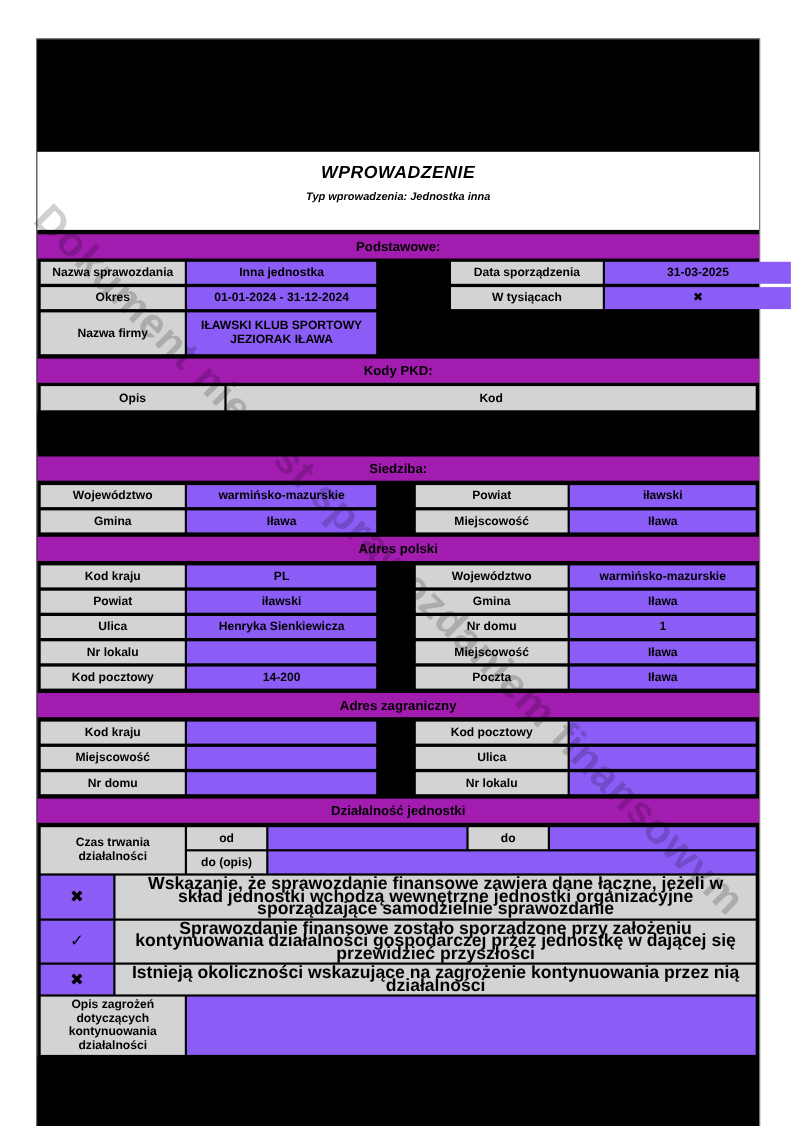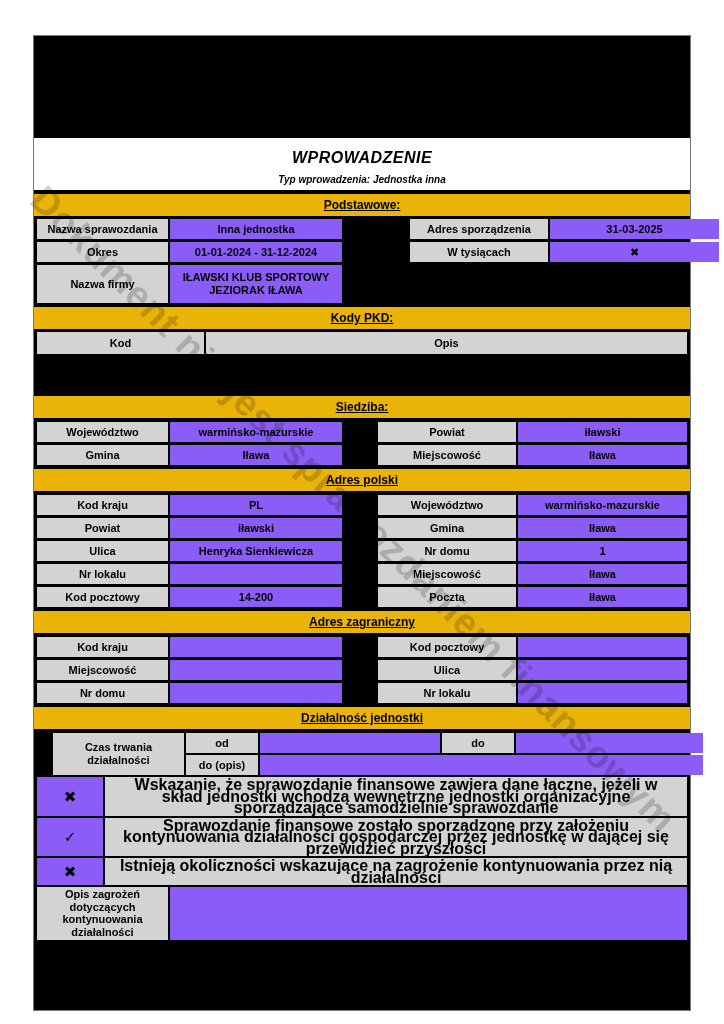--- a/index.html
+++ b/index.html
@@ -14,30 +14,30 @@
     position:absolute;left:33px;top:35px;
     width:658px;
     box-sizing:border-box;
     background:#000;
     border:1px solid #7a7a7a;
   }
   .redacted-top{height:102px;background:#000;}
   .redacted-bottom{height:68px;background:#000;margin-top:2px;}
 
   .title-block{
-    background:#fff;height:52px;box-sizing:border-box;
+    background:#fff;height:71px;box-sizing:border-box;
     padding-top:11px;text-align:center;
   }
   .doc-title{font-size:16px;font-weight:bold;font-style:italic;letter-spacing:.5px;}
   .doc-subtitle{font-size:10px;font-weight:bold;font-style:italic;margin-top:7px;}
 
   .band{
-    background:#eab308;height:22px;margin-top:4px;
+    background:#a21caf;height:22px;margin-top:4px;
     display:flex;align-items:center;justify-content:center;
-    font-size:12px;font-weight:bold;text-decoration:underline;
+    font-size:12px;font-weight:bold;
   }
 
   .cell{
     display:flex;align-items:center;justify-content:center;
     text-align:center;font-size:11px;font-weight:bold;
     min-height:20px;box-sizing:border-box;padding:1px 3px;
     line-height:1.15;
   }
   .lbl{background:#d3d3d3;}
   .val{background:#8b5cf6;}
@@ -48,21 +48,21 @@
   .pairR{display:grid;grid-template-columns:138px 169px;column-gap:2px;}
   .tall{min-height:38px;}
 
   .kodopis{margin-top:3px;padding:0 3px;display:grid;grid-template-columns:167px 481px;column-gap:2px;}
   .kodopis .cell{min-height:22px;}
   .pkd-empty{height:38px;background:#000;}
 
   .row4{margin-top:3px;padding:0 3px;display:grid;grid-template-columns:131px 172px 32px 138px 169px;column-gap:2px;}
   .gapcell{background:transparent;}
 
-  .czas{margin-top:4px;padding:0 19px;display:grid;grid-template-columns:131px 72px 180px 72px 187px;gap:2px;}
+  .czas{margin-top:4px;padding:0 3px;display:grid;grid-template-columns:131px 72px 180px 72px 187px;gap:2px;}
   .czas-label{grid-row:1/3;}
 
   .flag{margin-top:2px;padding:0 3px;display:grid;grid-template-columns:66px 582px;column-gap:2px;}
   .flag-mark{font-size:15px;min-height:24px;}
   .flag-text{font-size:16px;line-height:11.5px;padding:2px 8px;}
 
   .opis-row{margin-top:2px;padding:0 3px;display:grid;grid-template-columns:131px 517px;column-gap:2px;}
   .opis-row .cell{min-height:50px;}
 
   .watermark{
@@ -102,35 +102,35 @@
           <div class="cell val">01-01-2024 - 31-12-2024</div>
         </div>
         <div class="pairL">
           <div class="cell lbl tall">Nazwa firmy</div>
           <div class="cell val tall">IŁAWSKI KLUB SPORTOWY JEZIORAK IŁAWA</div>
         </div>
       </div>
       <div class="gapcell"></div>
       <div class="stack">
         <div class="pairR">
-          <div class="cell lbl">Adres sporządzenia</div>
+          <div class="cell lbl">Data sporządzenia</div>
           <div class="cell val">31-03-2025</div>
         </div>
         <div class="pairR">
           <div class="cell lbl">W tysiącach</div>
           <div class="cell val">✖</div>
         </div>
       </div>
     </div>
 
     <div class="band">Kody PKD:</div>
 
     <div class="kodopis">
+      <div class="cell lbl">Opis</div>
       <div class="cell lbl">Kod</div>
-      <div class="cell lbl">Opis</div>
     </div>
     <div class="pkd-empty"></div>
 
     <div class="band">Siedziba:</div>
 
     <div class="row4" style="margin-top:4px;">
       <div class="cell lbl">Województwo</div>
       <div class="cell val">warmińsko-mazurskie</div>
       <div class="gapcell"></div>
       <div class="cell lbl">Powiat</div>

